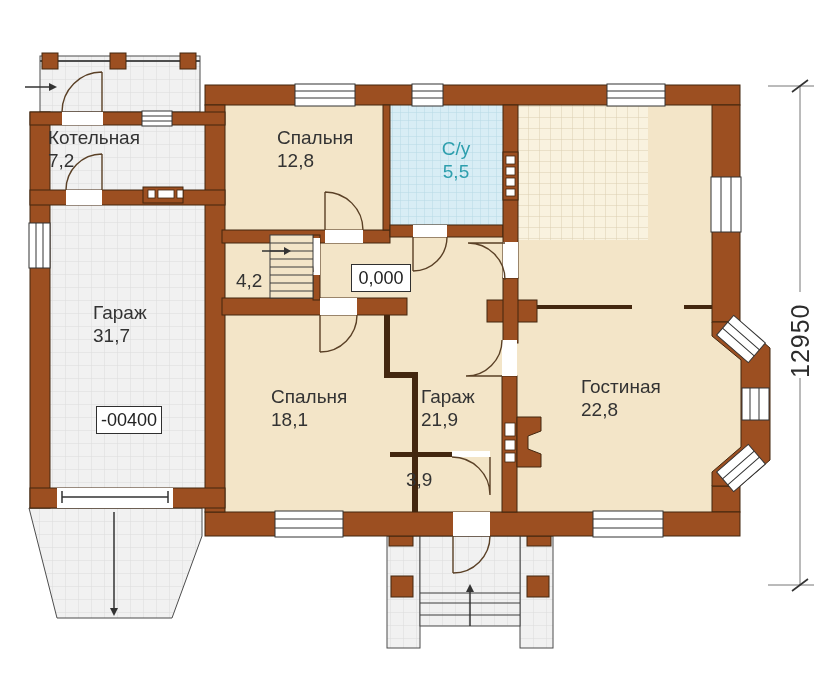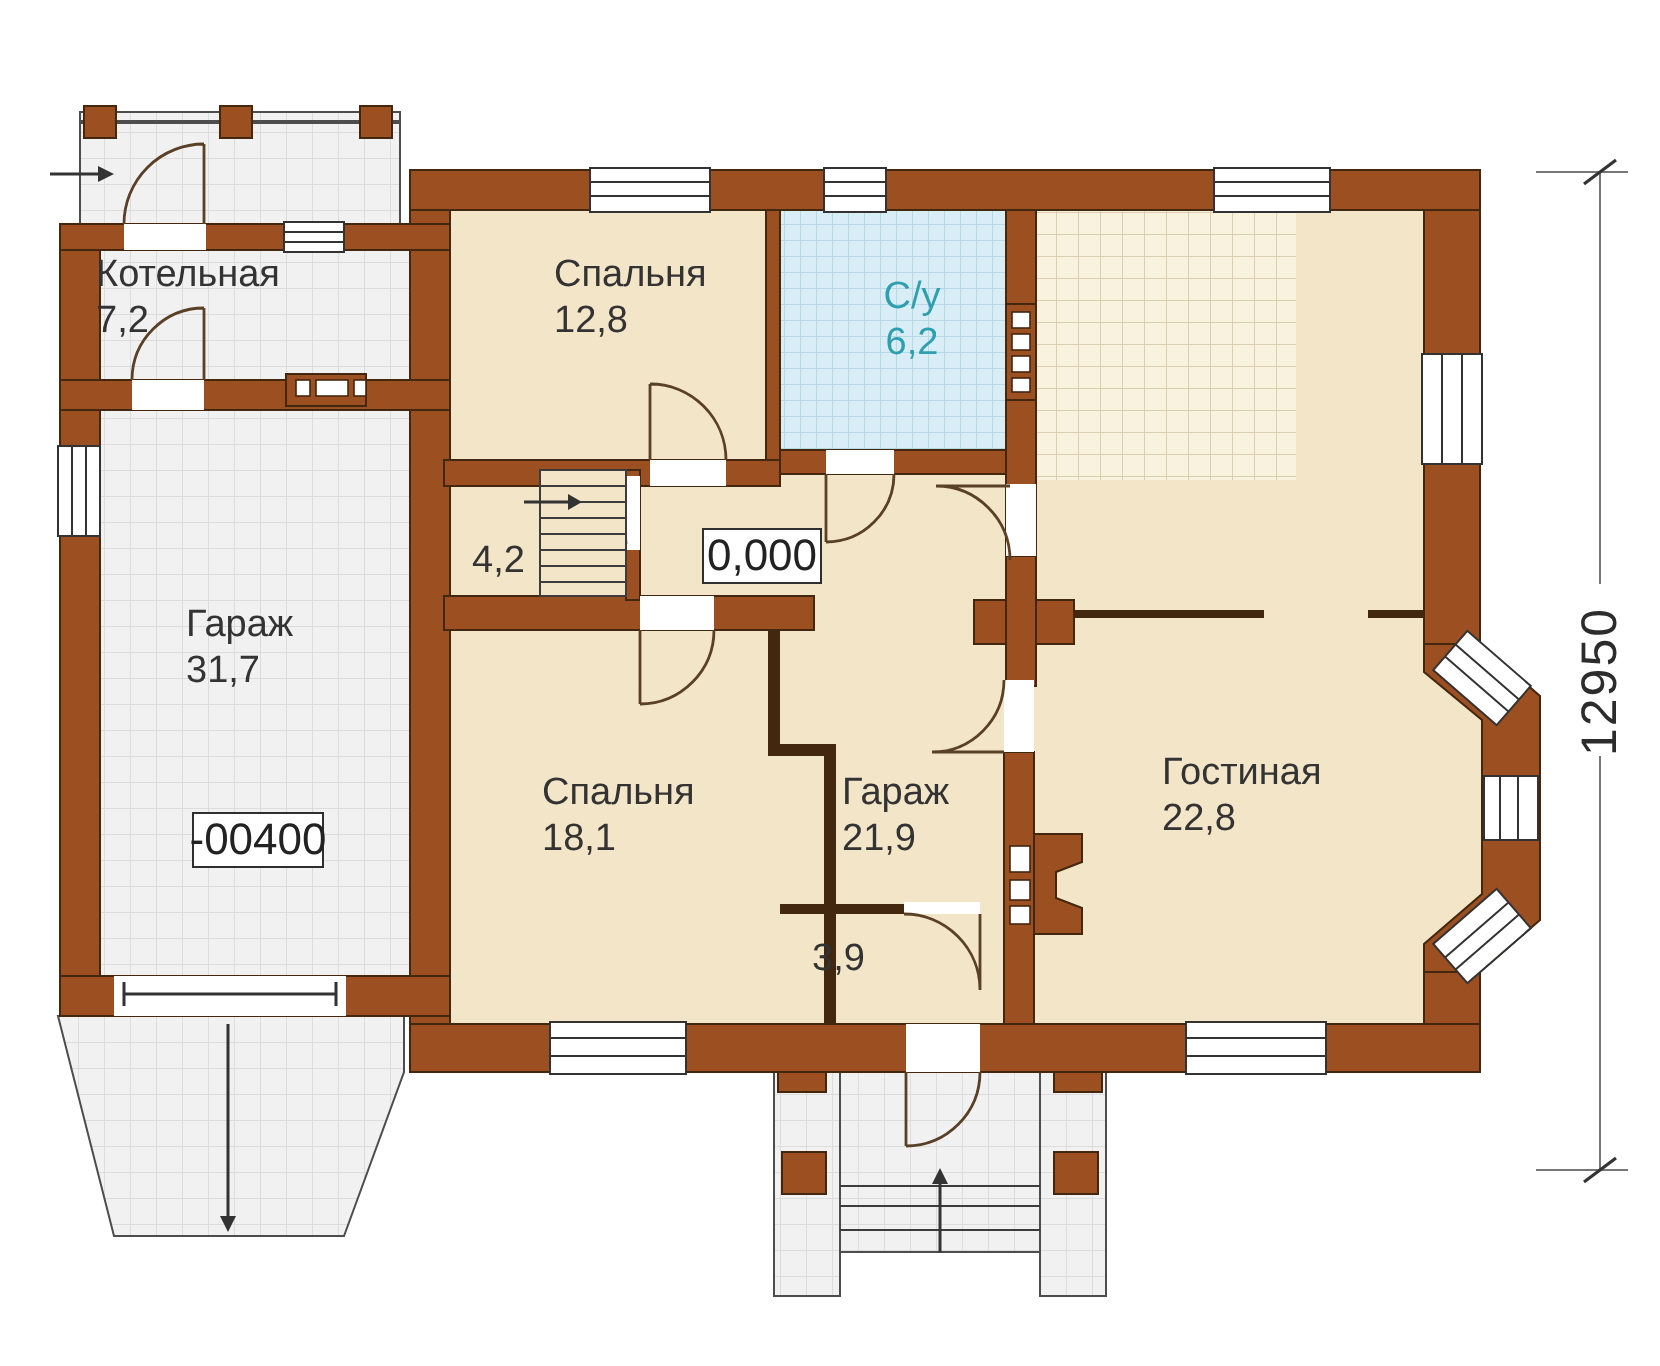--- a/index.html
+++ b/index.html
@@ -21,21 +21,21 @@
   .dimline{stroke:#777;stroke-width:1;fill:none;}
   .dimtick{stroke:#333;stroke-width:1.6;fill:none;}
   .vsq{fill:#fff;stroke:#43270f;stroke-width:0.8;}
   .stair{fill:var(--floor-beige,#f3e5c8);stroke:#3c3c3c;stroke-width:1;}
   .tread{stroke:#3c3c3c;stroke-width:1;fill:none;}
 
   .lbl{position:absolute;font-size:19px;line-height:1.22;color:#333;white-space:nowrap;}
   .lbl .nm,.lbl .ar{display:block;}
   .lbl-accent{color:var(--accent-text,#2e9fae);text-align:center;padding-left:16px;}
   .elev{position:absolute;background:#fff;border:1.5px solid #2f2f2f;color:#222;
-        font-size:22px;display:flex;align-items:center;justify-content:center;}
+        font-size:18px;display:flex;align-items:center;justify-content:center;}
   .dimtxt{position:absolute;font-size:25px;color:#2c2c2c;letter-spacing:1px;}
 </style>
 </head>
 <body>
 
 <div id="canvas">
 
 <svg width="830" height="683" viewBox="0 0 830 683">
   <defs>
     <pattern id="pGray" width="13" height="13" patternUnits="userSpaceOnUse">
@@ -240,21 +240,21 @@
   <span class="ar">7,2</span>
 </div>
 
 <div class="lbl" style="left:277px;top:86px">
   <span class="nm">Спальня</span>
   <span class="ar">12,8</span>
 </div>
 
 <div class="lbl lbl-accent" style="left:418px;top:97px;width:44px">
   <span class="nm">С/у</span>
-  <span class="ar">6,2</span>
+  <span class="ar">5,5</span>
 </div>
 
 
 <div class="lbl" style="left:93px;top:261px">
   <span class="nm">Гараж</span>
   <span class="ar">31,7</span>
 </div>
 
 <div class="lbl" style="left:236px;top:229px">
   <span class="ar">4,2</span>

